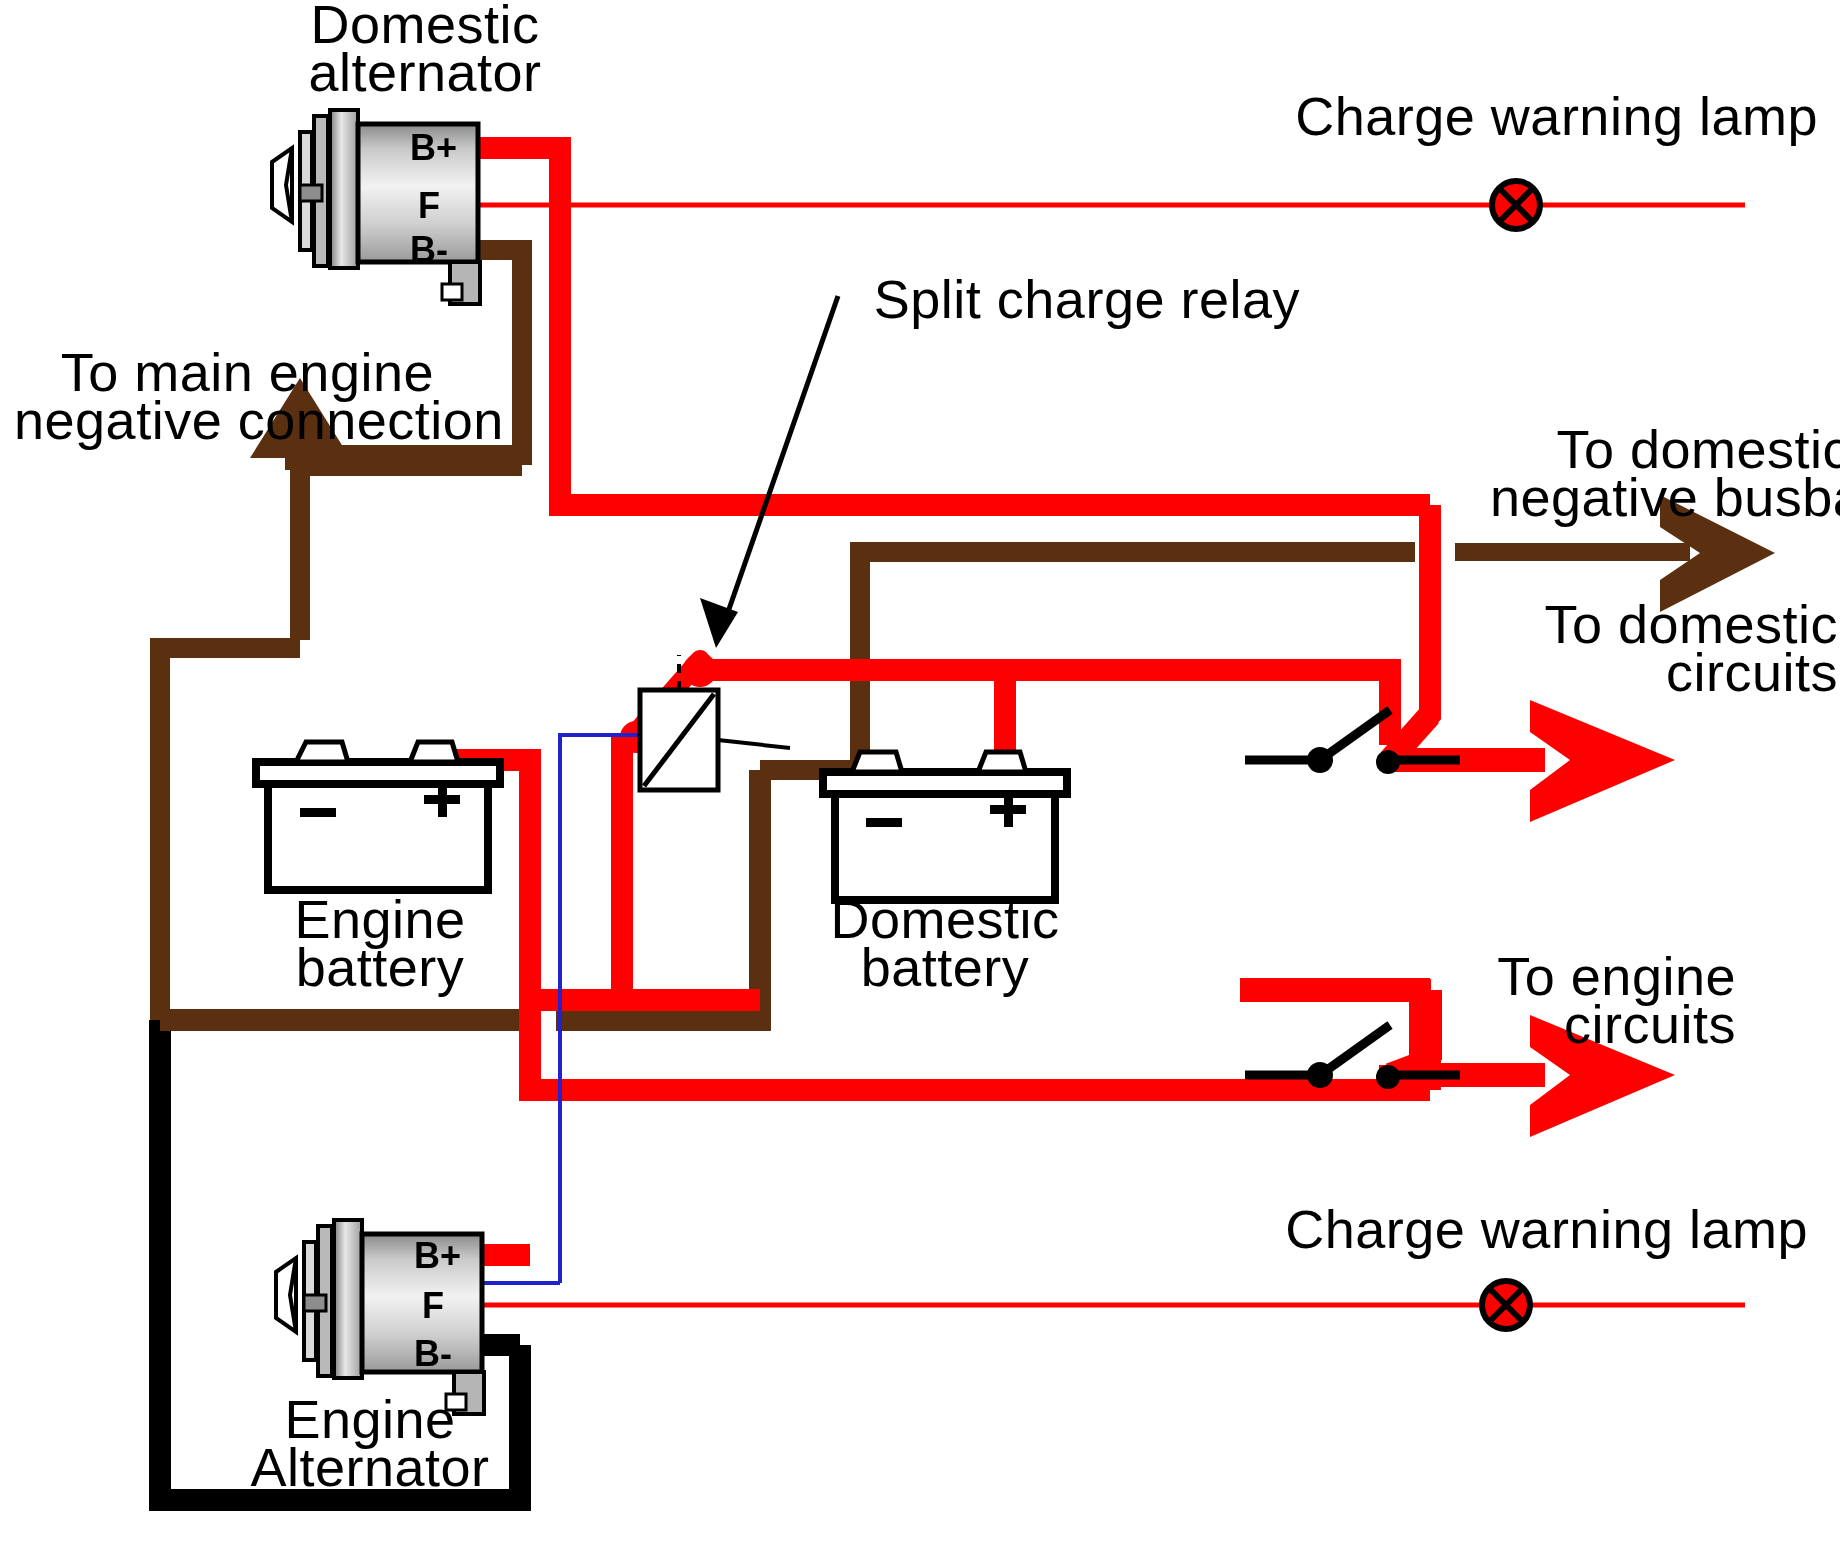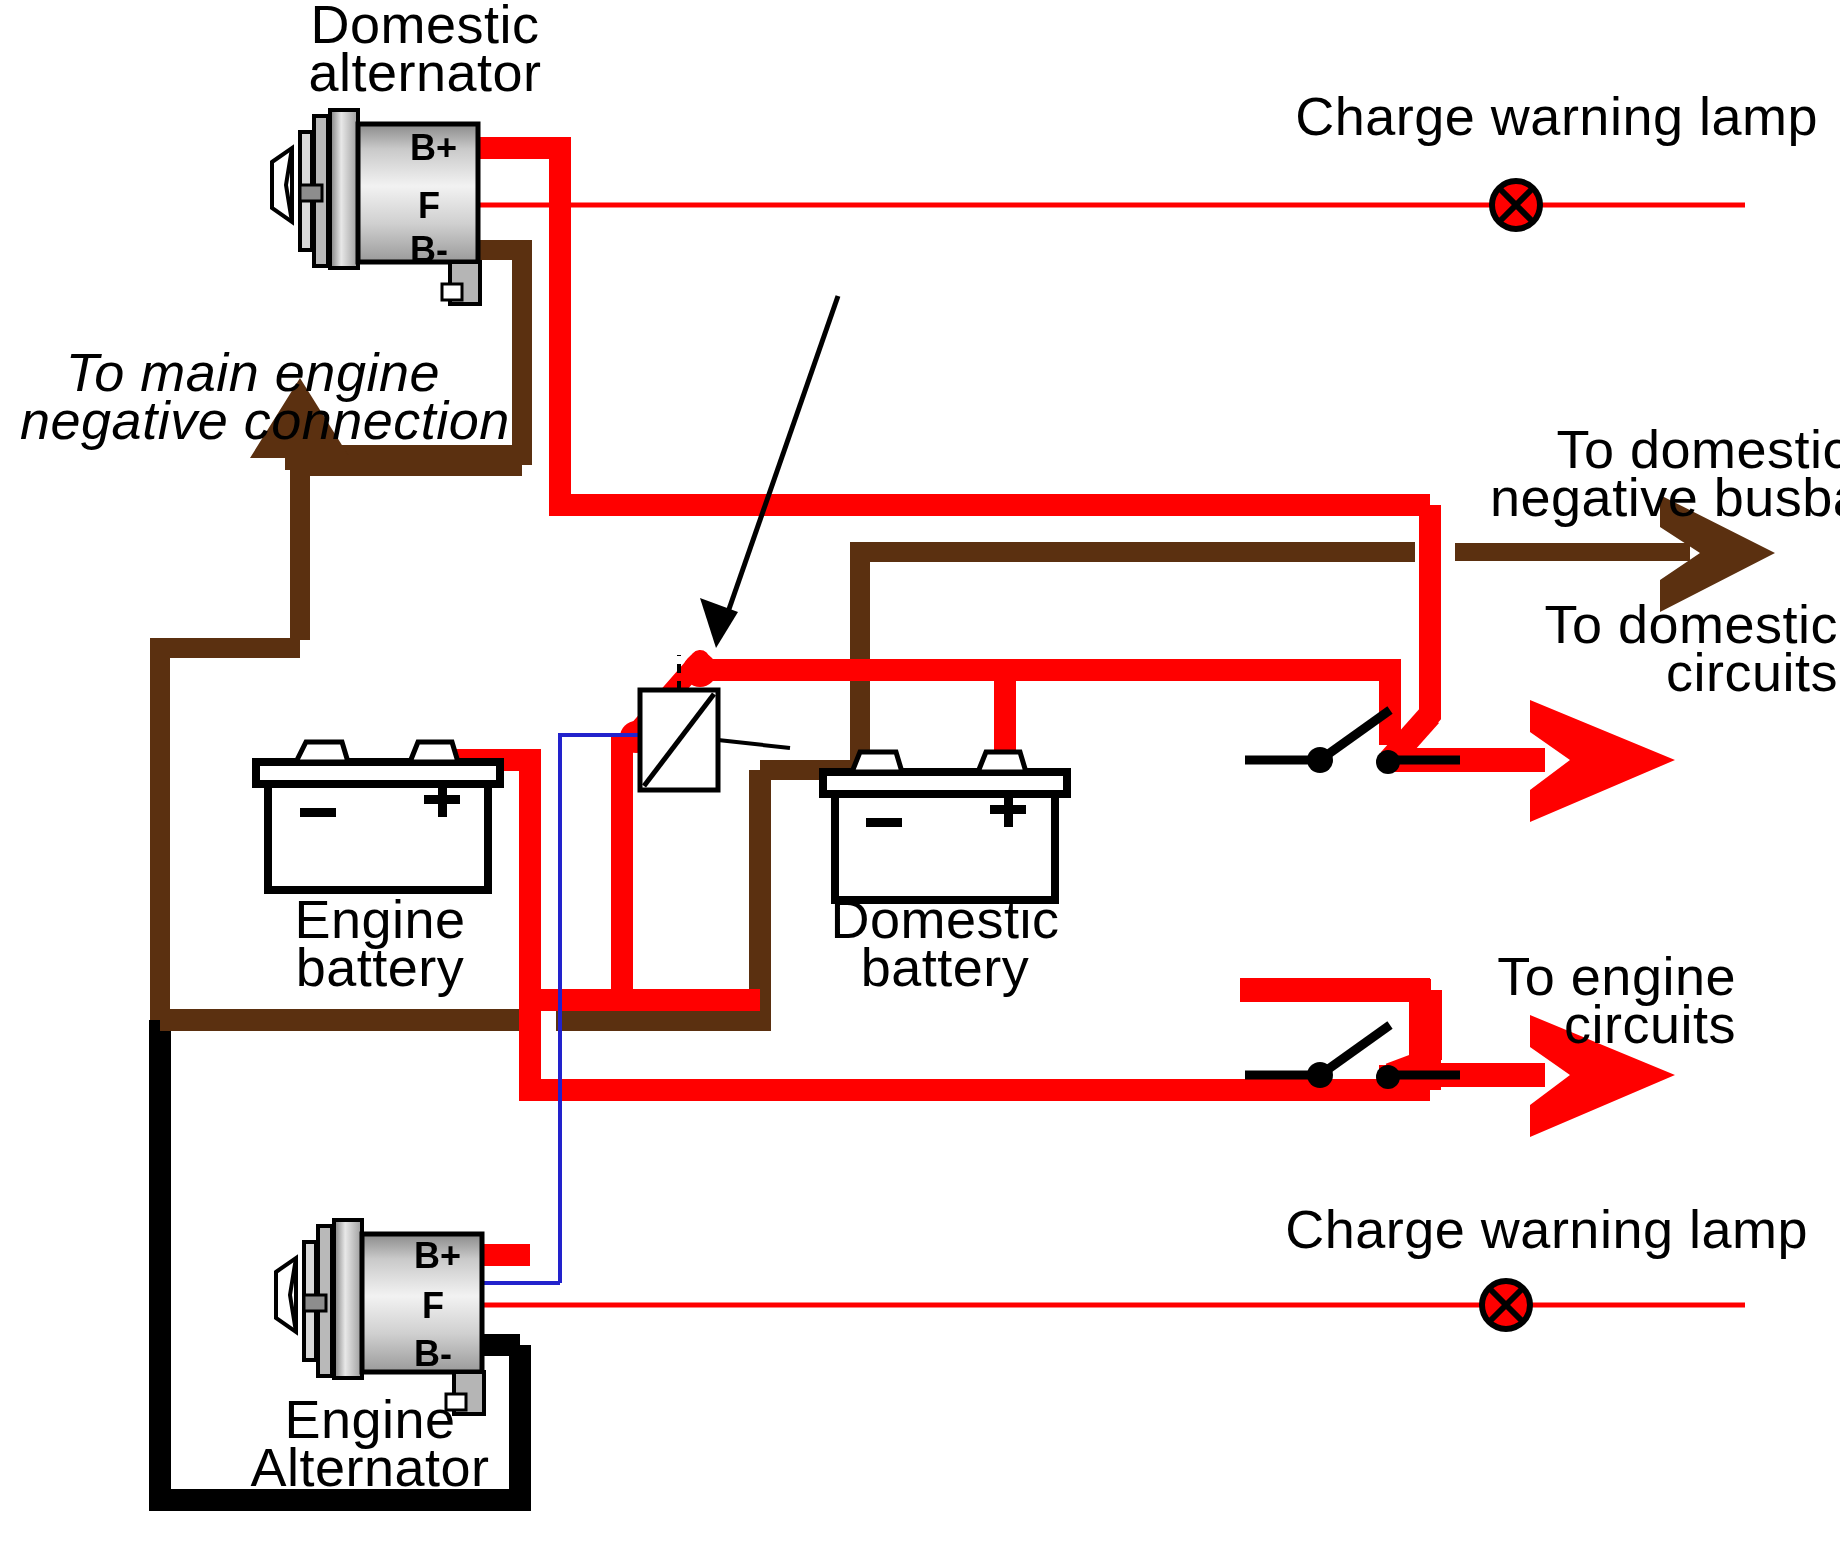--- a/index.html
+++ b/index.html
@@ -216,22 +216,23 @@
     <rect x="454" y="1372" width="30" height="42" fill="#b5b5b5" stroke="#000000" stroke-width="4"></rect>
     <rect x="446" y="1394" width="20" height="16" fill="#ffffff" stroke="#000000" stroke-width="3"></rect>
   </g>
 </svg>
 
 <div class="lbl c" style="left:270px; top:0px; width:310px;">Domestic
 alternator</div>
 
 <div class="lbl l" style="left:1258px; top:92px; width:560px;">Charge warning lamp</div>
 
-
-<div class="lbl l" style="left:20px; top:348px; width:420px;font-style:italic;">To main engine
+<div class="lbl l" style="left:860px; top:275px; width:440px;">Split charge relay</div>
+
+<div class="lbl l" style="left:14px; top:348px; width:420px;">To main engine
 negative connection</div>
 
 <div class="lbl l" style="left:1490px; top:425px; width:360px;">To domestic
 negative busbar</div>
 
 <div class="lbl l" style="left:1508px; top:600px; width:330px;">To domestic
 circuits</div>
 
 <div class="lbl c" style="left:230px; top:895px; width:300px;">Engine
 battery</div>

